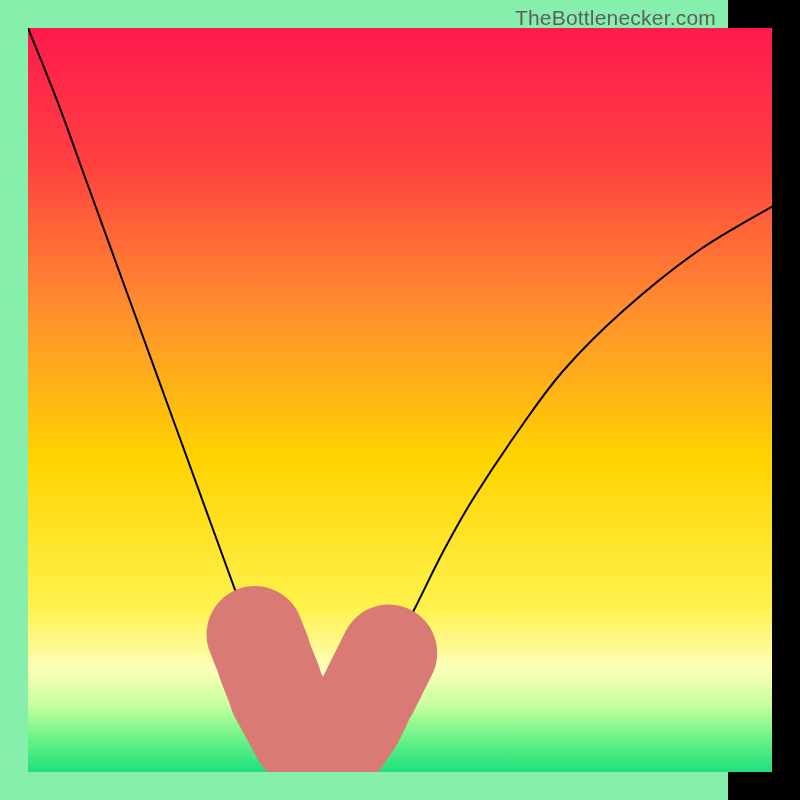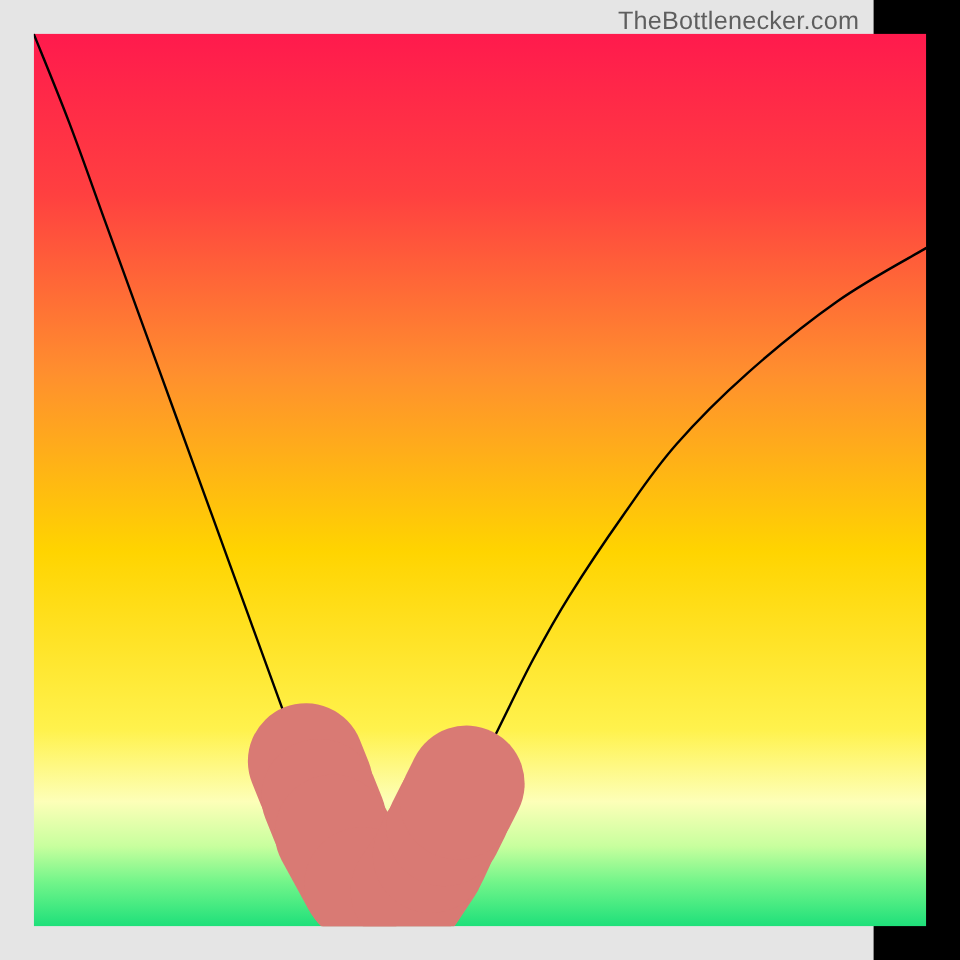--- a/index.html
+++ b/index.html
@@ -8,21 +8,21 @@
     width: 800px;
     height: 800px;
     overflow: hidden;
     background: #000;
     font-family: Arial, Helvetica, sans-serif;
   }
   .frame {
     position: relative;
     width: 728px;
     height: 800px;
-    background: #e5e5e5;
+    background: #86efac;
     text-align: right;
   }
   .plot-area {
     position: absolute;
     left: 28px;
     top: 28px;
     width: 744px;
     height: 744px;
     overflow: hidden;
   }

